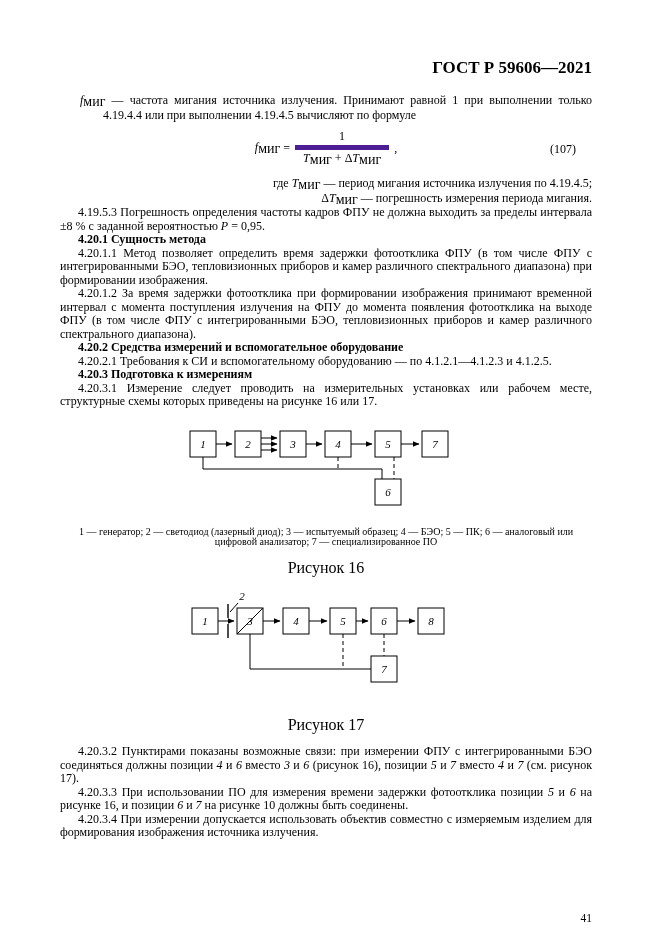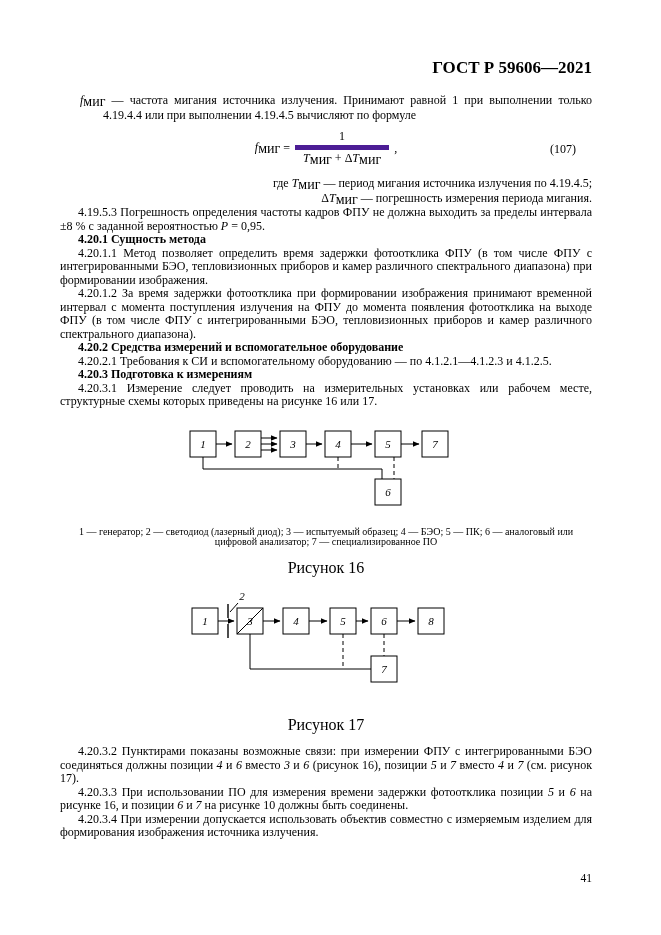--- a/index.html
+++ b/index.html
@@ -39,21 +39,21 @@
   .frac { display: inline-flex; flex-direction: column; align-items: center; margin: 0 2px; }
   .num { display: block; padding: 0 0 1px; }
   .den { display: block; border-top: 5px solid #4c1d95; padding: 1px 8px 0; white-space: nowrap; }
   .formula-number { position: absolute; right: 16px; top: 50%; transform: translateY(-50%); }
   .fig { margin: 14px 0 0; text-align: center; }
   .caption {
     font-size: 10px; line-height: 10.4px;
     text-align: center; margin-top: 8px; padding: 0 4px;
   }
   .fig-label { font-size: 16px; text-align: center; margin: 12px 0 11px; }
-  .page-number { position: absolute; right: 69px; top: 872px; font-size: 11.5px; }
+  .page-number { position: absolute; right: 69px; top: 912px; font-size: 11.5px; }
   svg text {
     font-family: "Liberation Serif", serif;
     font-style: italic; font-size: 11px; fill: #000;
   }
   svg { display: inline-block; }
 </style>
 </head>
 <body>
 
 <div class="page">

